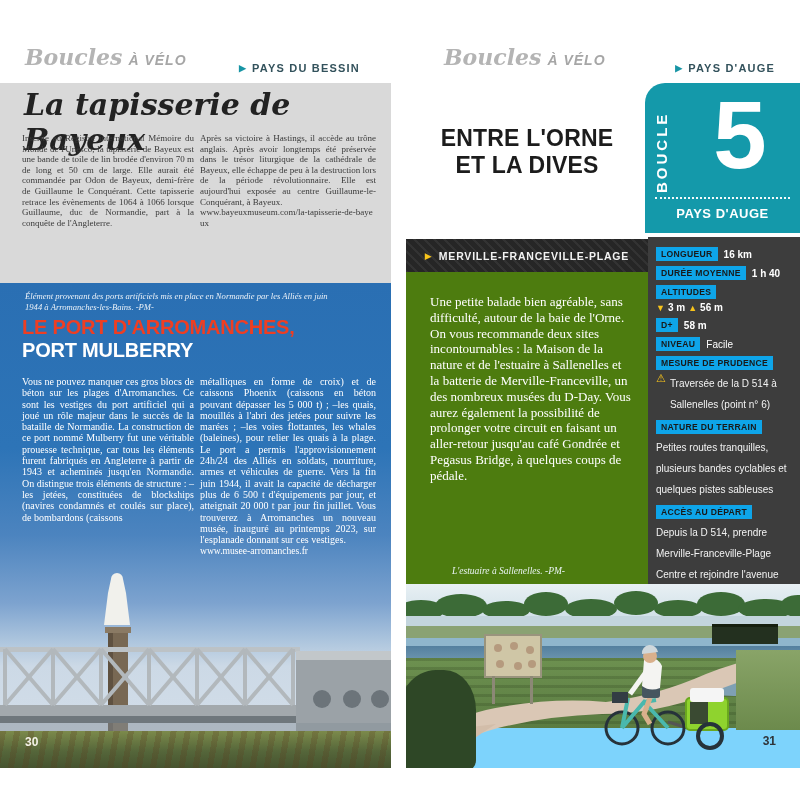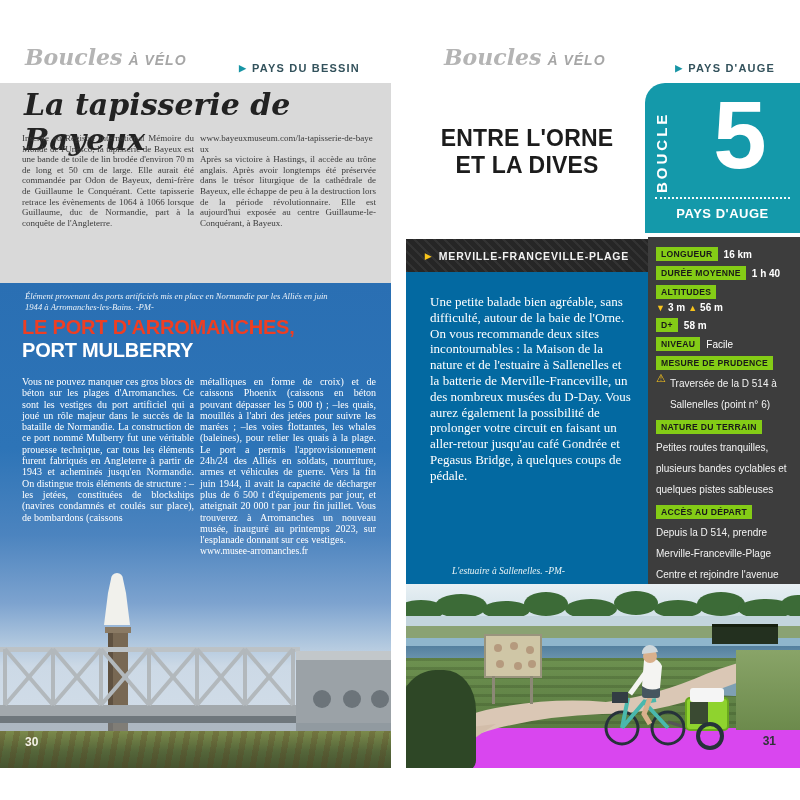--- a/index.html
+++ b/index.html
@@ -47,38 +47,38 @@
       color:#fff;font-weight:700;font-size:96px;line-height:112px;}
   .badge-dots{position:absolute;left:10px;right:10px;top:114px;
       border-top:2px dotted rgba(255,255,255,.95);}
   .badge-region{position:absolute;left:0;right:0;top:123px;text-align:center;color:#fff;
       font-weight:800;font-size:13px;letter-spacing:0.5px;}
   .route-bar{left:0;top:239px;width:242px;height:33px;background:#262626;
       display:flex;align-items:center;justify-content:center;gap:7px;
       background-image:repeating-linear-gradient(45deg,rgba(255,255,255,.06) 0 2px,rgba(0,0,0,0) 2px 7px);}
   .route-bar .arr{color:#f8c41b;font-size:9px;}
   .route-bar .lbl{color:#f2f2f2;font-weight:700;font-size:10.5px;letter-spacing:0.8px;}
-  .teal-panel{left:0;top:272px;width:242px;height:312px;background:#0369a1;}
+  .teal-panel{left:0;top:272px;width:242px;height:312px;background:#4d7c0f;}
   .intro{font-family:"Liberation Serif",serif;font-size:13px;line-height:15.8px;color:#fff;}
   .photo-cap{font-family:"Liberation Serif",serif;font-style:italic;font-size:9.5px;color:#eaf4f5;}
   .sidebar{left:242px;top:237px;width:152px;height:347px;background:#3d3d3d;
       box-sizing:border-box;padding:10px 8px 6px 8px;display:flex;flex-direction:column;
       gap:5px;overflow:hidden;}
   .row{display:flex;align-items:center;gap:6px;}
   .stack{display:flex;flex-direction:column;gap:3px;}
-  .b{background:#84cc16;color:#191919;font-weight:700;font-size:8.6px;letter-spacing:0.3px;
+  .b{background:#0ea5e9;color:#191919;font-weight:700;font-size:8.6px;letter-spacing:0.3px;
      padding:2px 5px;display:inline-block;width:max-content;}
   .b.inv{background:#f2f2f2;}
   .v{color:#ffffff;font-weight:700;font-size:10px;}
   .vt{color:#f2f2f2;font-weight:400;font-size:10px;line-height:21px;}
   .tri{color:#f8c41b;font-size:9px;}
   .warn{color:#f8c41b;font-size:11px;line-height:11px;}
 
   
-  .photo-r{left:0;top:584px;width:394px;height:184px;overflow:hidden;background:#d946ef;}
+  .photo-r{left:0;top:584px;width:394px;height:184px;overflow:hidden;background:#7dd3fc;}
   .ph{position:absolute;}
   .sky-r{left:0;top:0;width:394px;height:36px;
      background:linear-gradient(180deg,#e8f0f4,#cfdfe7);}
   .farband{left:0;top:32px;width:394px;height:12px;background:#c3d5dd;}
   .midgreen{left:0;top:42px;width:394px;height:14px;background:#8aa273;}
   .water1{left:0;top:54px;width:394px;height:10px;background:#8fb6cc;}
   .water2{left:0;top:62px;width:394px;height:14px;
      background:linear-gradient(180deg,#54809e,#6c95af);}
   .marsh{left:0;top:74px;width:394px;height:70px;
      background:linear-gradient(180deg,#6d9150,#5a7b41);}
@@ -109,22 +109,22 @@
       <span class="brand-word">À VÉLO</span>
     </div>
     <div class="abs region" style="right:31px;top:52px;">
       <span class="arr">▶</span><span>PAYS DU BESSIN</span>
     </div>
 
     <div class="abs gray-band">
       <div class="abs tap-title">La tapisserie de Bayeux</div>
       <div class="abs tap-col" style="left:22px;top:50px;width:172px;">Inscrite au Registre international Mémoire du Monde de l'Unesco, la tapisserie de Bayeux est une bande de toile de lin brodée d'environ 70 m de long et 50 cm de large. Elle aurait été commandée par Odon de Bayeux, demi-frère de Guillaume le Conquérant. Cette tapisserie retrace les évènements de 1064 à 1066 lorsque Guillaume, duc de Normandie, part à la conquête de l'Angleterre.</div>
       <div class="abs" style="left:200px;top:50px;width:176px;">
+        <div class="tap-col">Après sa victoire à Hastings, il accède au trône anglais. Après avoir longtemps été préservée dans le trésor liturgique de la cathédrale de Bayeux, elle échappe de peu à la destruction lors de la période révolutionnaire. Elle est aujourd'hui exposée au centre Guillaume-le-Conquérant, à Bayeux.</div>
         <div class="tap-col" style="word-break:break-all;">www.bayeuxmuseum.com/la-tapisserie-de-bayeux</div>
-        <div class="tap-col">Après sa victoire à Hastings, il accède au trône anglais. Après avoir longtemps été préservée dans le trésor liturgique de la cathédrale de Bayeux, elle échappe de peu à la destruction lors de la période révolutionnaire. Elle est aujourd'hui exposée au centre Guillaume-le-Conquérant, à Bayeux.</div>
       </div>
     </div>
 
     <div class="abs blue-panel">
       <div class="abs blue-cap" style="left:25px;top:8px;width:310px;">Élément provenant des ports artificiels mis en place en Normandie par les Alliés en juin 1944 à Arromanches-les-Bains. -PM-</div>
       <div class="abs mul-title" style="left:22px;top:33px;color:#ee3e23;">LE PORT D'ARROMANCHES,</div>
       <div class="abs mul-title" style="left:22px;top:56px;color:#ffffff;">PORT MULBERRY</div>
       <div class="abs mul-col" style="left:22px;top:93px;width:172px;">Vous ne pouvez manquer ces gros blocs de béton sur les plages d'Arromanches. Ce sont les vestiges du port artificiel qui a joué un rôle majeur dans le succès de la bataille de Normandie. La construction de ce port nommé Mulberry fut une véritable prouesse technique, car tous les éléments furent fabriqués en Angleterre à partir de 1943 et acheminés jusqu'en Normandie. On distingue trois éléments de structure : –les jetées, constituées de blockships (navires condamnés et coulés sur place), de bombardons (caissons</div>
       <div class="abs" style="left:200px;top:93px;width:176px;">
         <div class="mul-col">métalliques en forme de croix) et de caissons Phoenix (caissons en béton pouvant dépasser les 5 000 t) ; –les quais, mouillés à l'abri des jetées pour suivre les marées ; –les voies flottantes, les whales (baleines), pour relier les quais à la plage. Le port a permis l'approvisionnement 24h/24 des Alliés en soldats, nourriture, armes et véhicules de guerre. Vers la fin juin 1944, il avait la capacité de décharger plus de 6 500 t d'équipements par jour, et atteignait 20 000 t par jour fin juillet. Vous trouverez à Arromanches un nouveau musée, inauguré au printemps 2023, sur l'esplanade donnant sur ces vestiges.</div>

